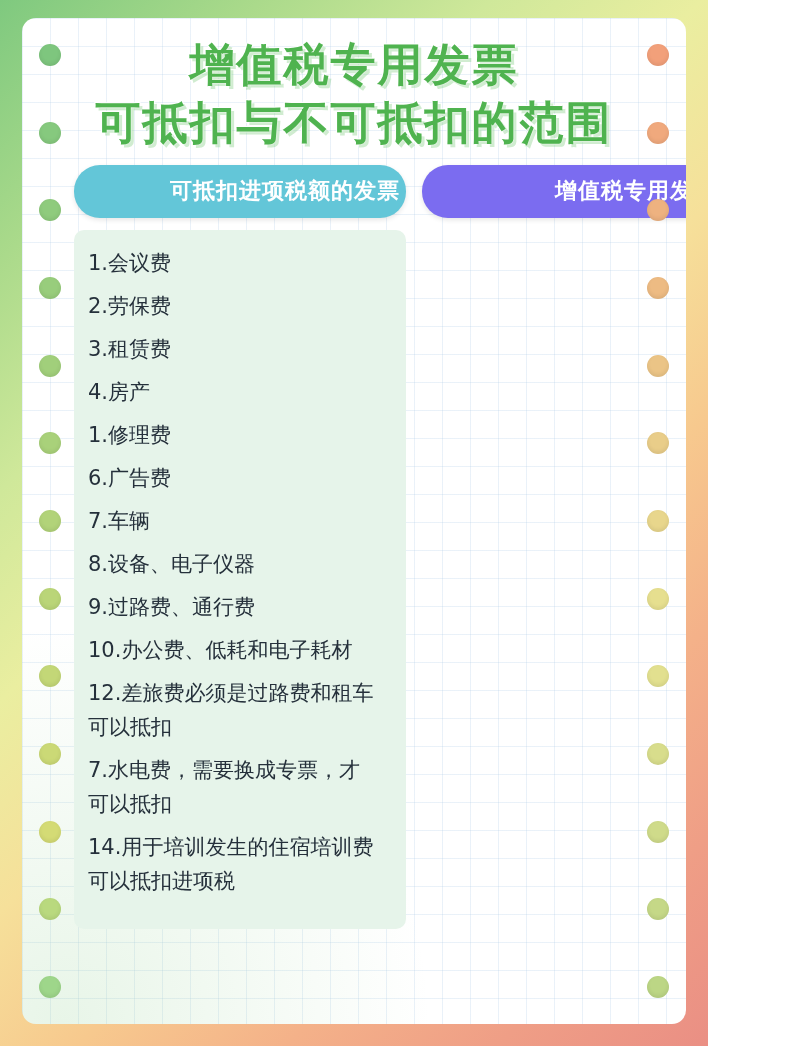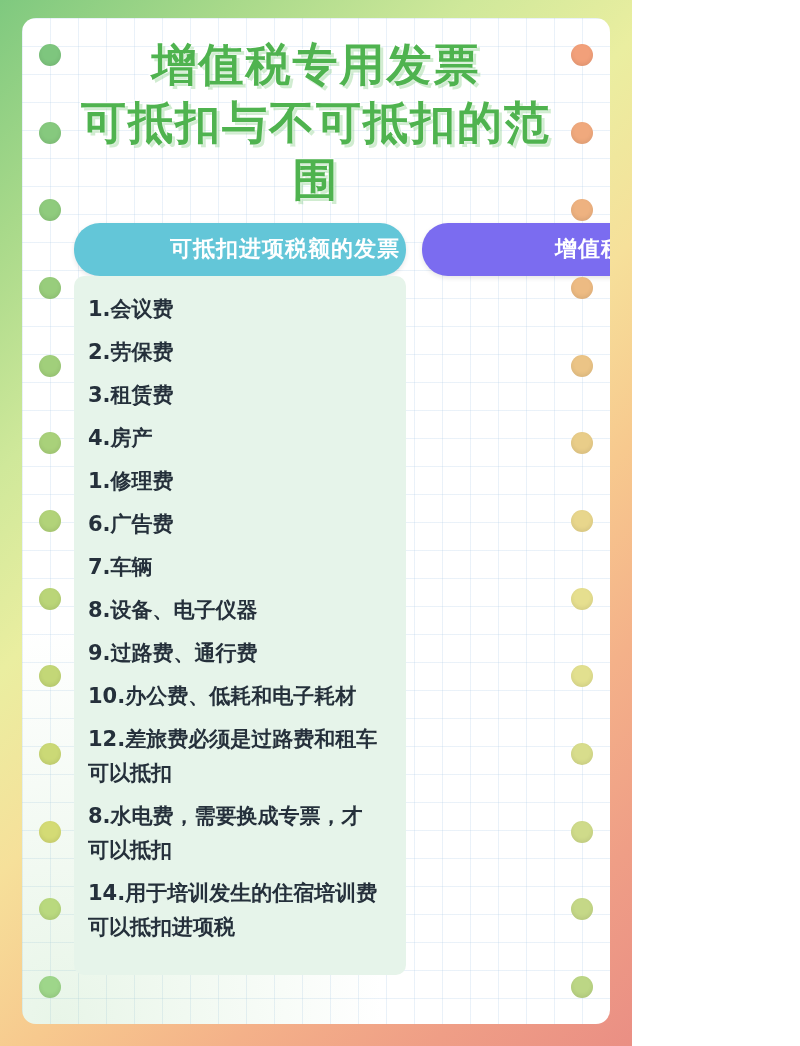--- a/index.html
+++ b/index.html
@@ -9,21 +9,21 @@
   body {
     width: 800px;
     height: 1046px;
     font-family: "Liberation Sans", sans-serif;
     overflow: hidden;
   }
 
   
   .poster {
     position: relative;
-    width: 632px;
+    width: 708px;
     height: 1046px;
     box-sizing: border-box;
     background: linear-gradient(135deg,
         #7fc97f 0%,
         #a8d98a 14%,
         #cfe89a 28%,
         #eaeea0 40%,
         #f6e09a 52%,
         #f7c98e 64%,
         #f4b189 76%,
@@ -124,25 +124,24 @@
     font-weight: bold;
     font-size: 22px;
     color: #ffffff;
     letter-spacing: 1px;
     box-shadow: 0 2px 5px rgba(0,0,0,0.10);
   }
   .pill-green  { background: #63c6d8; }
   .pill-purple { background: #7b6cf0; }
 
   .panel {
-    margin-top: 0;
+    margin-top: 12px;
     border-radius: 10px;
     padding: 16px 28px 22px 14px;
     box-sizing: border-box;
-    font-weight: bold;
   }
   .panel-green  { background: #e6f4ea; }
   .panel-yellow { background: #fdf6da; }
 
   ul.items {
     list-style: none;
     margin: 0;
     padding: 0;
   }
   ul.items li {
@@ -217,21 +216,21 @@
             <li>2.劳保费</li>
             <li>3.租赁费</li>
             <li>4.房产</li>
             <li>1.修理费</li>
             <li>6.广告费</li>
             <li>7.车辆</li>
             <li>8.设备、电子仪器</li>
             <li>9.过路费、通行费</li>
             <li>10.办公费、低耗和电子耗材</li>
             <li>12.差旅费必须是过路费和租车可以抵扣</li>
-            <li>8.水电费，需要换成专票，才可以抵扣</li>
+            <li>7.水电费，需要换成专票，才可以抵扣</li>
             <li>14.用于培训发生的住宿培训费可以抵扣进项税</li>
           </ul>
         </div>
       </div>
 
       <div class="col col-right">
         <div class="pill pill-purple">增值税专用发票</div>
       </div>
 
     </div>

